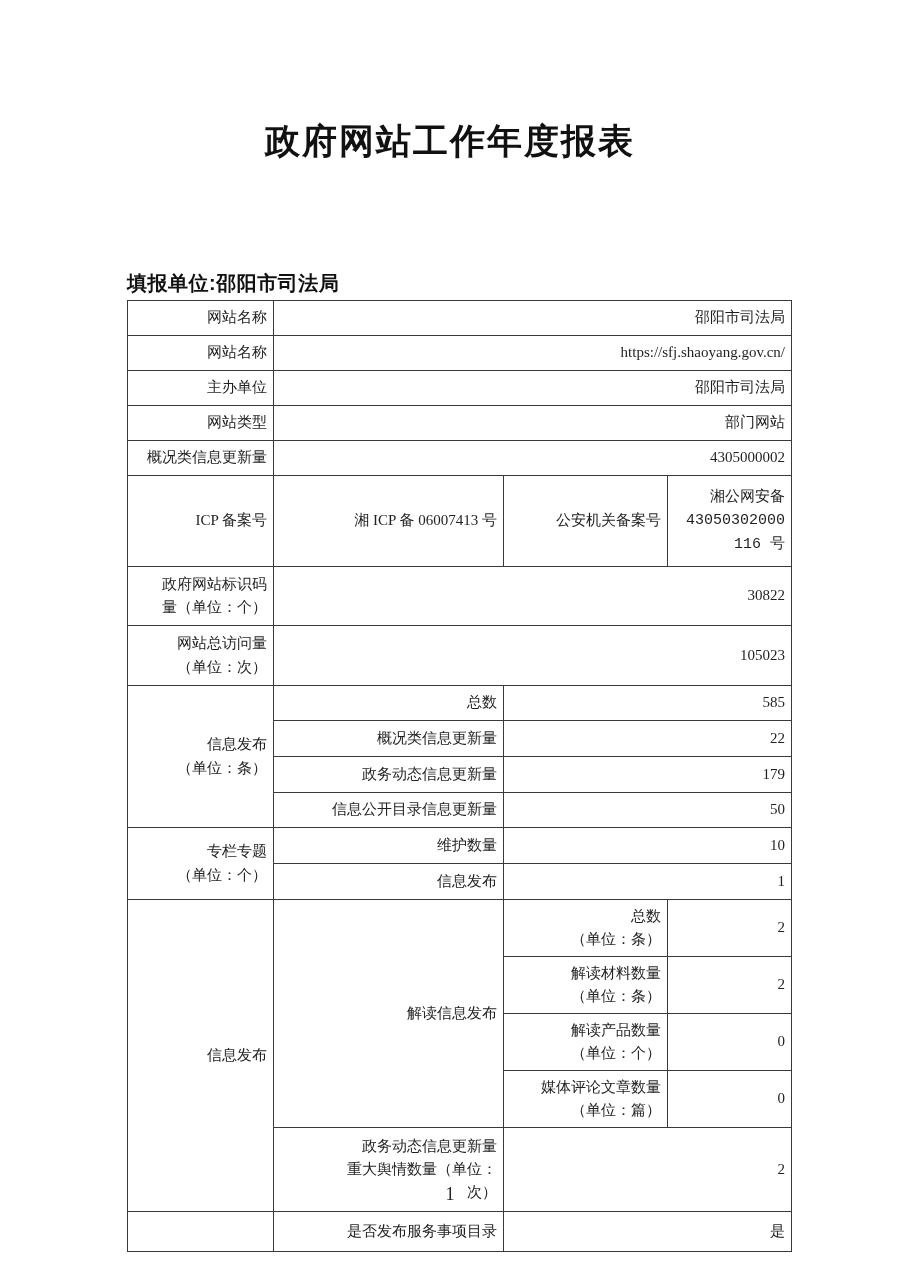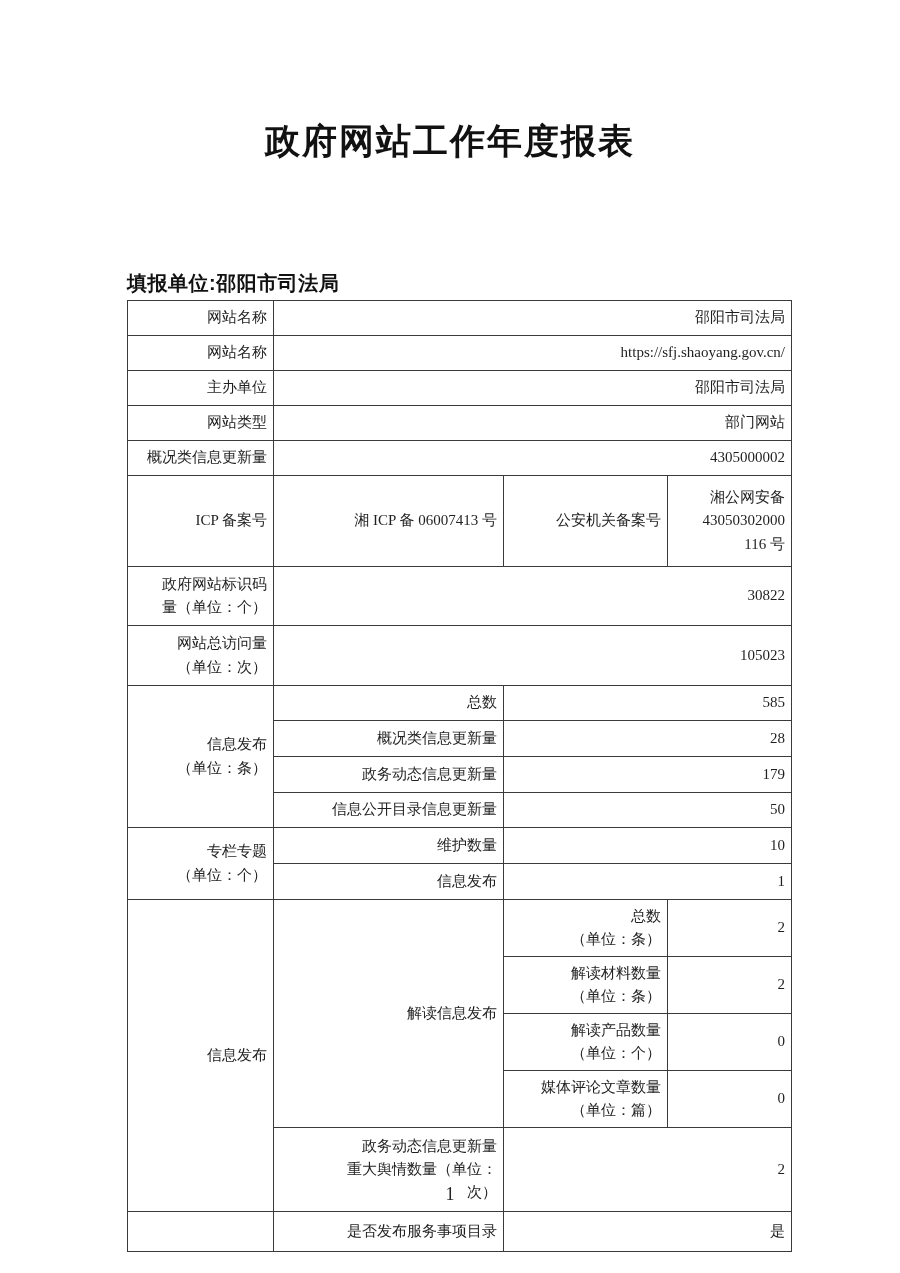--- a/index.html
+++ b/index.html
@@ -41,21 +41,21 @@
     border:1px solid #3a3a3a;
     text-align:right;
     vertical-align:middle;
     font-size:15px;
     line-height:1.55;
     padding:2px 6px;
     white-space:pre-line;
     color:#1f1f1f;
     overflow:hidden;
   }
-  td.wrapnum { word-break:break-all; }
+  td.wrapnum { word-break:break-all;font-family:Liberation Mono, monospace; }
   tr.h30 td { height:30px; }
   tr.h86 td { height:86px; }
   tr.h54 td { height:54px; }
   tr.h55 td { height:55px; }
   tr.h31 td { height:31px; }
   tr.h52 td { height:52px; }
   tr.h79 td { height:79px; }
   tr.h35 td { height:35px; }
   .page-number {
     position:absolute; top:1184px; left:0; width:100%;
@@ -126,21 +126,21 @@
     </tr>
 
     <tr class="h30">
       <td rowspan="4">信息发布
 （单位：条）</td>
       <td>总数</td>
       <td colspan="2">585</td>
     </tr>
     <tr class="h31">
       <td>概况类信息更新量</td>
-      <td colspan="2">28</td>
+      <td colspan="2">22</td>
     </tr>
     <tr class="h31">
       <td>政务动态信息更新量</td>
       <td colspan="2">179</td>
     </tr>
     <tr class="h30">
       <td>信息公开目录信息更新量</td>
       <td colspan="2">50</td>
     </tr>
 

